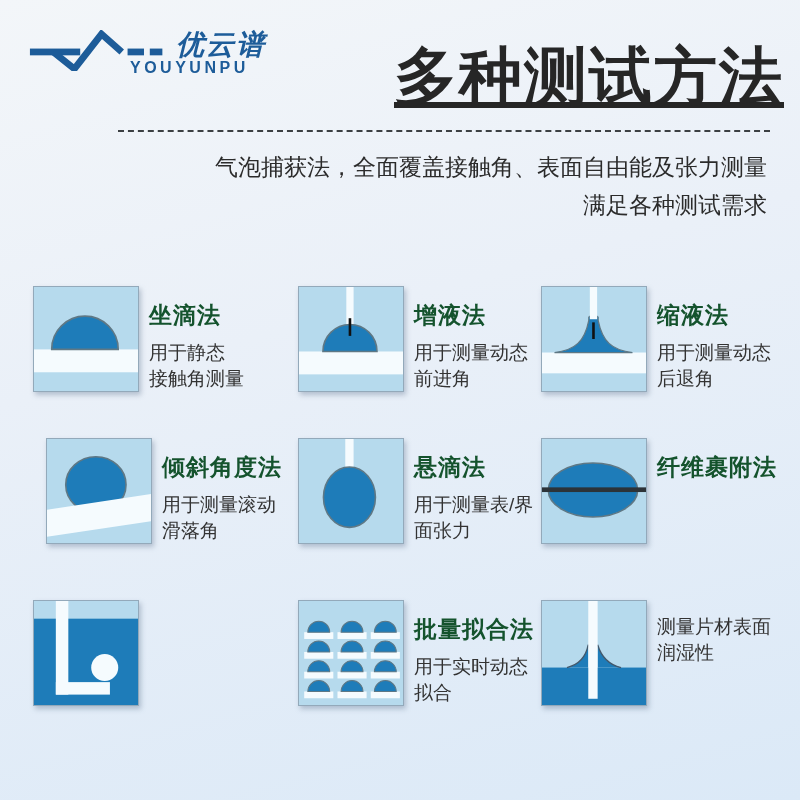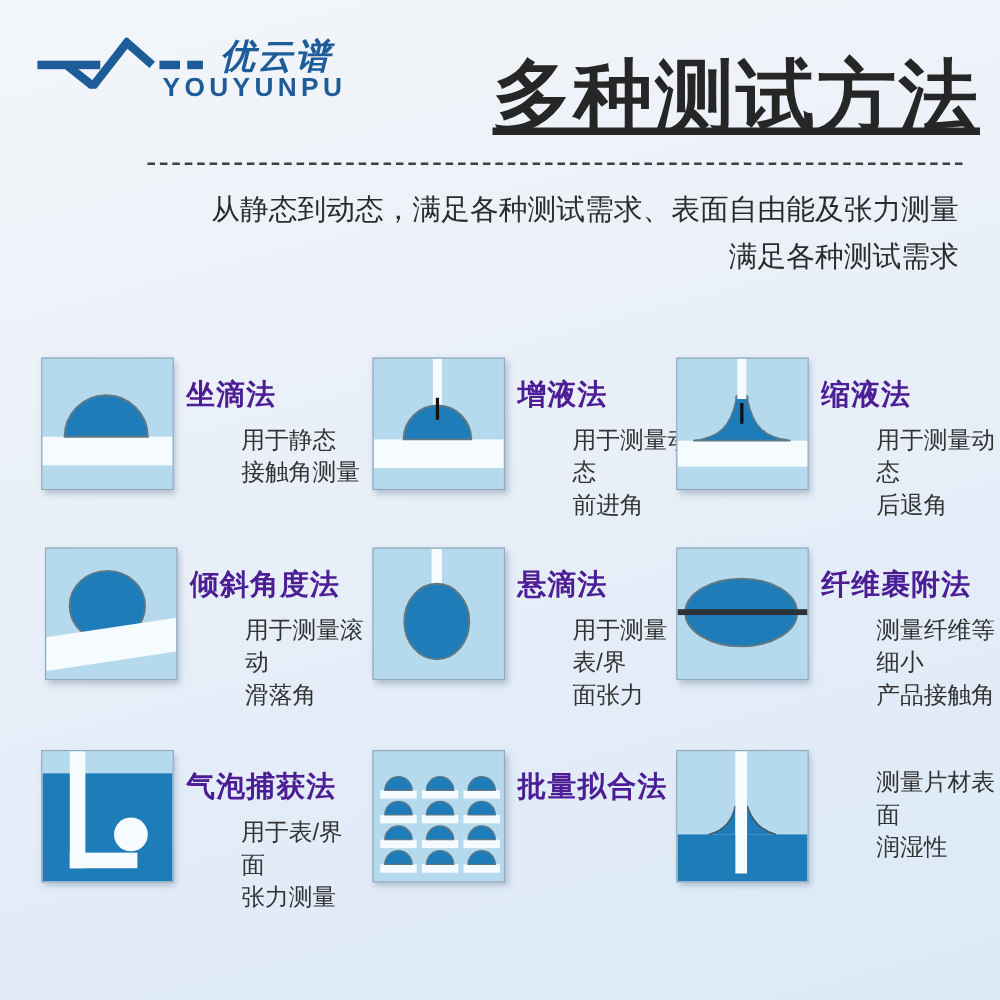--- a/index.html
+++ b/index.html
@@ -6,57 +6,57 @@
   body{
     width:800px;height:800px;position:relative;overflow:hidden;
     font-family:"Liberation Sans",sans-serif;
     background:linear-gradient(165deg,#f3f6f9 0%,#eaf0f8 40%,#dbe9f7 100%);
   }
   
   .logo{position:absolute;left:28px;top:18px;width:250px;height:64px;}
   .logo-mark{position:absolute;left:0;top:12px;}
   .logo-cn{position:absolute;left:148px;top:8px;font-size:28px;font-weight:700;
     color:#1d5c99;letter-spacing:2px;white-space:nowrap;font-style:italic;}
-  .logo-en{position:absolute;left:102px;top:41px;font-size:21px;font-weight:700;
+  .logo-en{position:absolute;left:102px;top:41px;font-size:16px;font-weight:700;
     color:#1d5c99;letter-spacing:3.5px;white-space:nowrap;}
   
   .main-title{position:absolute;top:34px;right:16px;font-size:63px;font-weight:900;
     color:#262626;letter-spacing:2px;white-space:nowrap;
     font-family:"DejaVu Serif","Liberation Serif",serif;text-decoration:underline;}
   .divider{position:absolute;left:118px;right:30px;top:130px;height:0;
     border-top:2px dashed #3c4043;}
   .subtitle{position:absolute;top:149px;right:33px;text-align:right;
     font-size:23px;line-height:1.65;color:#2b2b2b;font-weight:500;white-space:pre-line;}
   
   .card{position:absolute;display:flex;gap:10px;width:255px;}
   .icon{width:106px;height:106px;flex:0 0 106px;border:1px solid #93a9ba;
     box-shadow:2px 3px 5px rgba(90,110,140,.38);box-sizing:border-box;background:#b6daed;}
   .icon svg{display:block;width:100%;height:100%;}
   .texts{padding-top:14px;width:140px;}
-  .card-title{font-size:23px;font-weight:700;color:#4c1d95;letter-spacing:1px;
+  .card-title{font-size:23px;font-weight:700;color:#14532d;letter-spacing:1px;
     margin-bottom:9px;white-space:nowrap;}
-  .card-desc{font-size:19px;color:#333;line-height:1.38;white-space:pre-line;margin-left:44px;}
+  .card-desc{font-size:19px;color:#333;line-height:1.38;white-space:pre-line;}
 </style>
 </head>
 <body>
 
 <div class="logo">
   <svg class="logo-mark" width="145" height="41" viewBox="0 0 150 42">
     <rect x="2" y="19" width="52" height="7" fill="#1d5c99"></rect>
     <polyline points="26,22.5 48,40 76,4 97,22.5" fill="none" stroke="#1d5c99" stroke-width="7"></polyline>
     <rect x="103" y="19" width="17" height="7" fill="#1d5c99"></rect>
     <rect x="126" y="19" width="13" height="7" fill="#1d5c99"></rect>
   </svg>
   <div class="logo-cn">优云谱</div>
   <div class="logo-en">YOUYUNPU</div>
 </div>
 
 <div class="main-title">多种测试方法</div>
 <div class="divider"></div>
-<div class="subtitle">从静态到动态，满足各种测试需求、表面自由能及张力测量
+<div class="subtitle">气泡捕获法，全面覆盖接触角、表面自由能及张力测量
 满足各种测试需求</div>
 
 <div class="card" style="left:33px;top:286px">
   <div class="icon">
     <svg viewBox="0 0 100 100">
       <rect width="100" height="100" fill="#b6daed"></rect>
       <rect y="60" width="100" height="22" fill="#f5fbfe"></rect>
       <path d="M17,60 A32,32 0 0 1 81,60 Z" fill="#1e7cb9" stroke="#5f7885" stroke-width="1.5"></path>
     </svg>
   </div>
@@ -94,21 +94,21 @@
       <line x1="49.5" y1="34" x2="49.5" y2="50" stroke="#111" stroke-width="2.5"></line>
     </svg>
   </div>
   <div class="texts">
     <div class="card-title">缩液法</div>
     <div class="card-desc">用于测量动态
 后退角</div>
   </div>
 </div>
 
-<div class="card" style="left:36px;top:438px">
+<div class="card" style="left:46px;top:438px">
   <div class="icon">
     <svg viewBox="0 0 100 100">
       <rect width="100" height="100" fill="#b6daed"></rect>
       <ellipse cx="47" cy="44" rx="29" ry="27" fill="#1e7cb9" stroke="#5f7885" stroke-width="1.5"></ellipse>
       <polygon points="0,68 100,53 100,79 0,94" fill="#f5fbfe"></polygon>
     </svg>
   </div>
   <div class="texts">
     <div class="card-title">倾斜角度法</div>
     <div class="card-desc">用于测量滚动
@@ -134,39 +134,32 @@
 <div class="card" style="left:541px;top:438px">
   <div class="icon">
     <svg viewBox="0 0 100 100">
       <rect width="100" height="100" fill="#b6daed"></rect>
       <ellipse cx="49" cy="49" rx="43" ry="26" fill="#1e7cb9" stroke="#5f7885" stroke-width="1.5"></ellipse>
       <rect x="0" y="46.5" width="100" height="4.5" fill="#2c3338"></rect>
     </svg>
   </div>
   <div class="texts">
     <div class="card-title">纤维裹附法</div>
-    <div class="card-desc">测量纤维等细小
-产品接触角</div>
   </div>
 </div>
 
 <div class="card" style="left:33px;top:600px">
   <div class="icon">
     <svg viewBox="0 0 100 100">
       <rect width="100" height="100" fill="#b6daed"></rect>
       <rect y="17" width="100" height="83" fill="#1e7cb9"></rect>
       <rect x="21" y="0" width="12" height="90" fill="#f5fbfe"></rect>
       <rect x="21" y="78" width="52" height="12" fill="#f5fbfe"></rect>
       <circle cx="68" cy="64" r="13" fill="#f5fbfe"></circle>
     </svg>
-  </div>
-  <div class="texts">
-    <div class="card-title">气泡捕获法</div>
-    <div class="card-desc">用于表/界面
-张力测量</div>
   </div>
 </div>
 
 <div class="card" style="left:298px;top:600px">
   <div class="icon">
     <svg viewBox="0 0 100 100">
       <defs>
         <g id="bd">
           <rect x="-14" y="0" width="28" height="6.5" fill="#f5fbfe"></rect>
           <path d="M-10.5,0 A10.5,10.5 0 0 1 10.5,0 Z" fill="#1e7cb9" stroke="#5f7885" stroke-width="1"></path>
@@ -182,20 +175,22 @@
       <use href="#bd" x="19" y="68"></use>
         <use href="#bd" x="51" y="68"></use>
         <use href="#bd" x="83" y="68"></use>
       <use href="#bd" x="19" y="87"></use>
         <use href="#bd" x="51" y="87"></use>
         <use href="#bd" x="83" y="87"></use>
     </svg>
   </div>
   <div class="texts">
     <div class="card-title">批量拟合法</div>
+    <div class="card-desc">用于实时动态
+拟合</div>
   </div>
 </div>
 
 <div class="card" style="left:541px;top:600px">
   <div class="icon">
     <svg viewBox="0 0 100 100">
       <rect width="100" height="100" fill="#b6daed"></rect>
       <rect y="64" width="100" height="36" fill="#1e7cb9"></rect>
       <path d="M24,64 Q41,60 44.5,42 L44.5,64 Z" fill="#1e7cb9"></path>
       <path d="M76,64 Q59,60 53.5,42 L53.5,64 Z" fill="#1e7cb9"></path>

